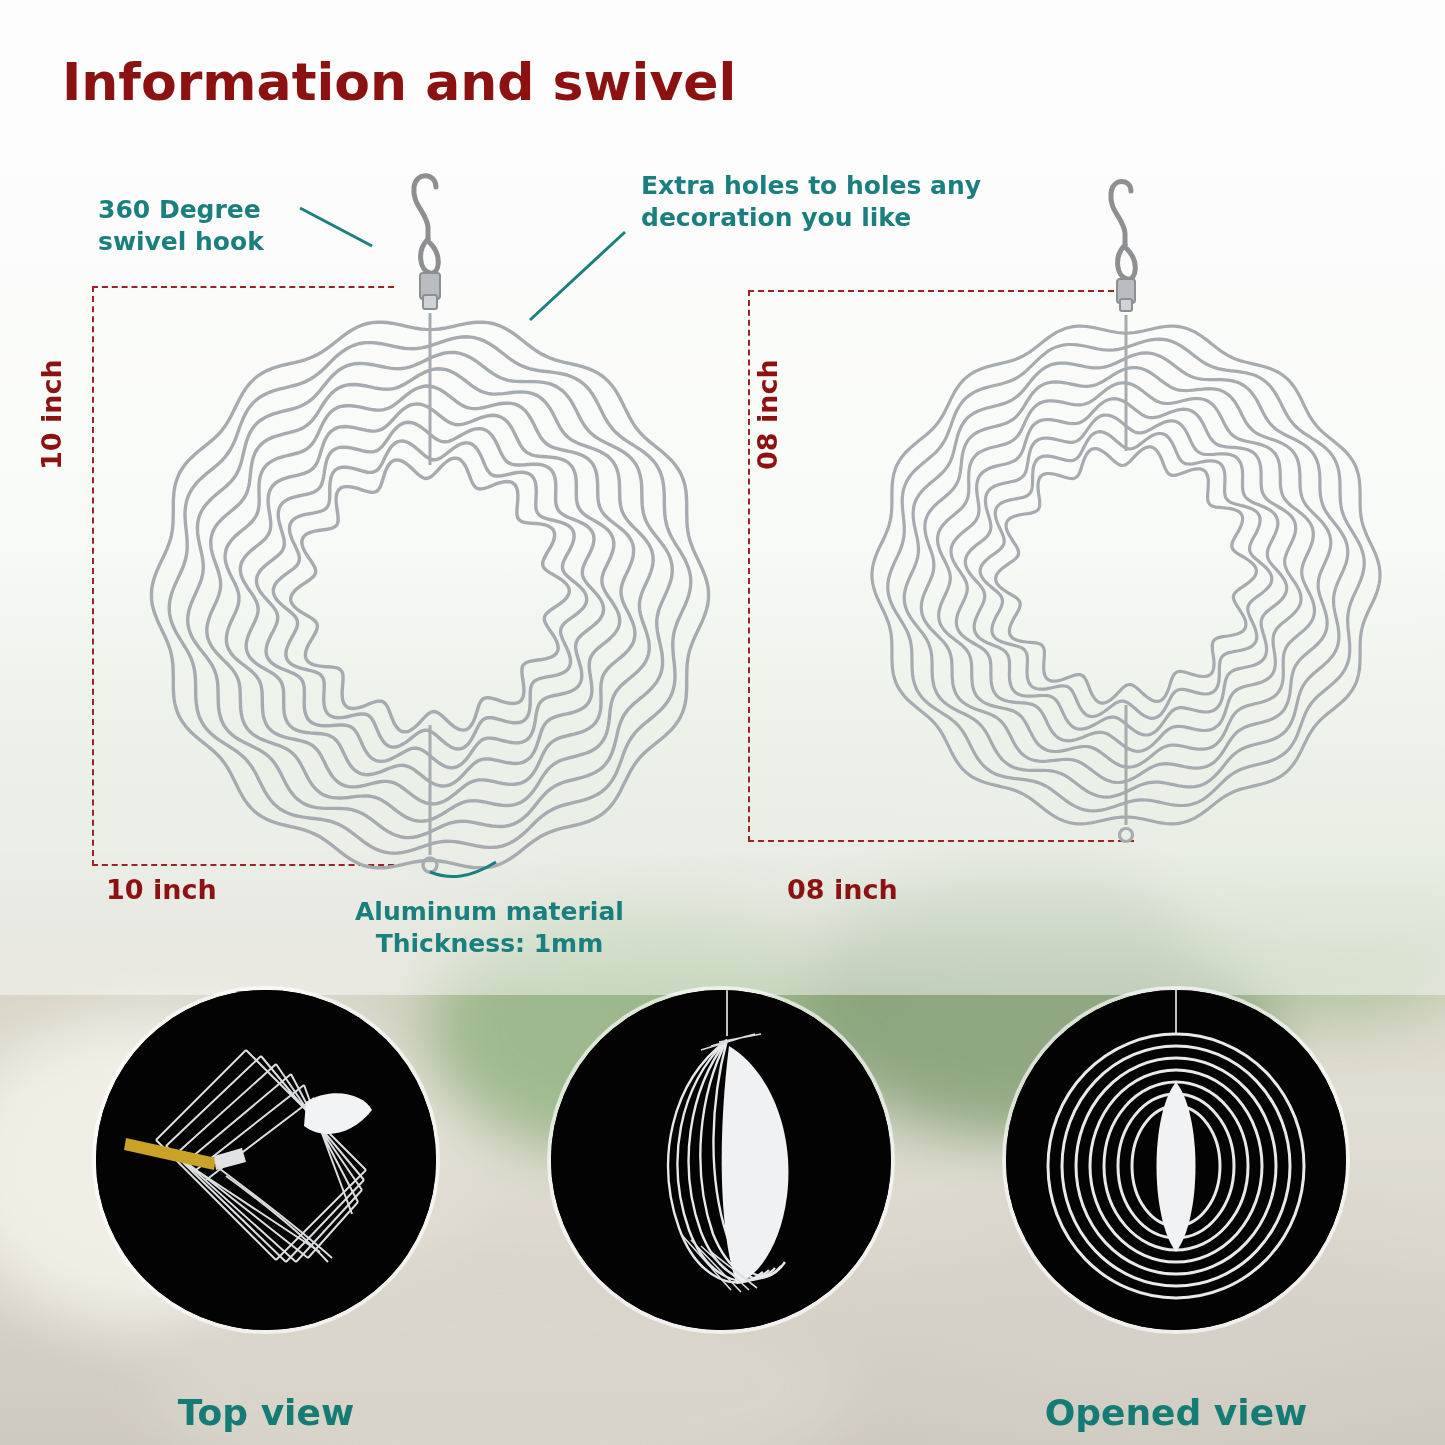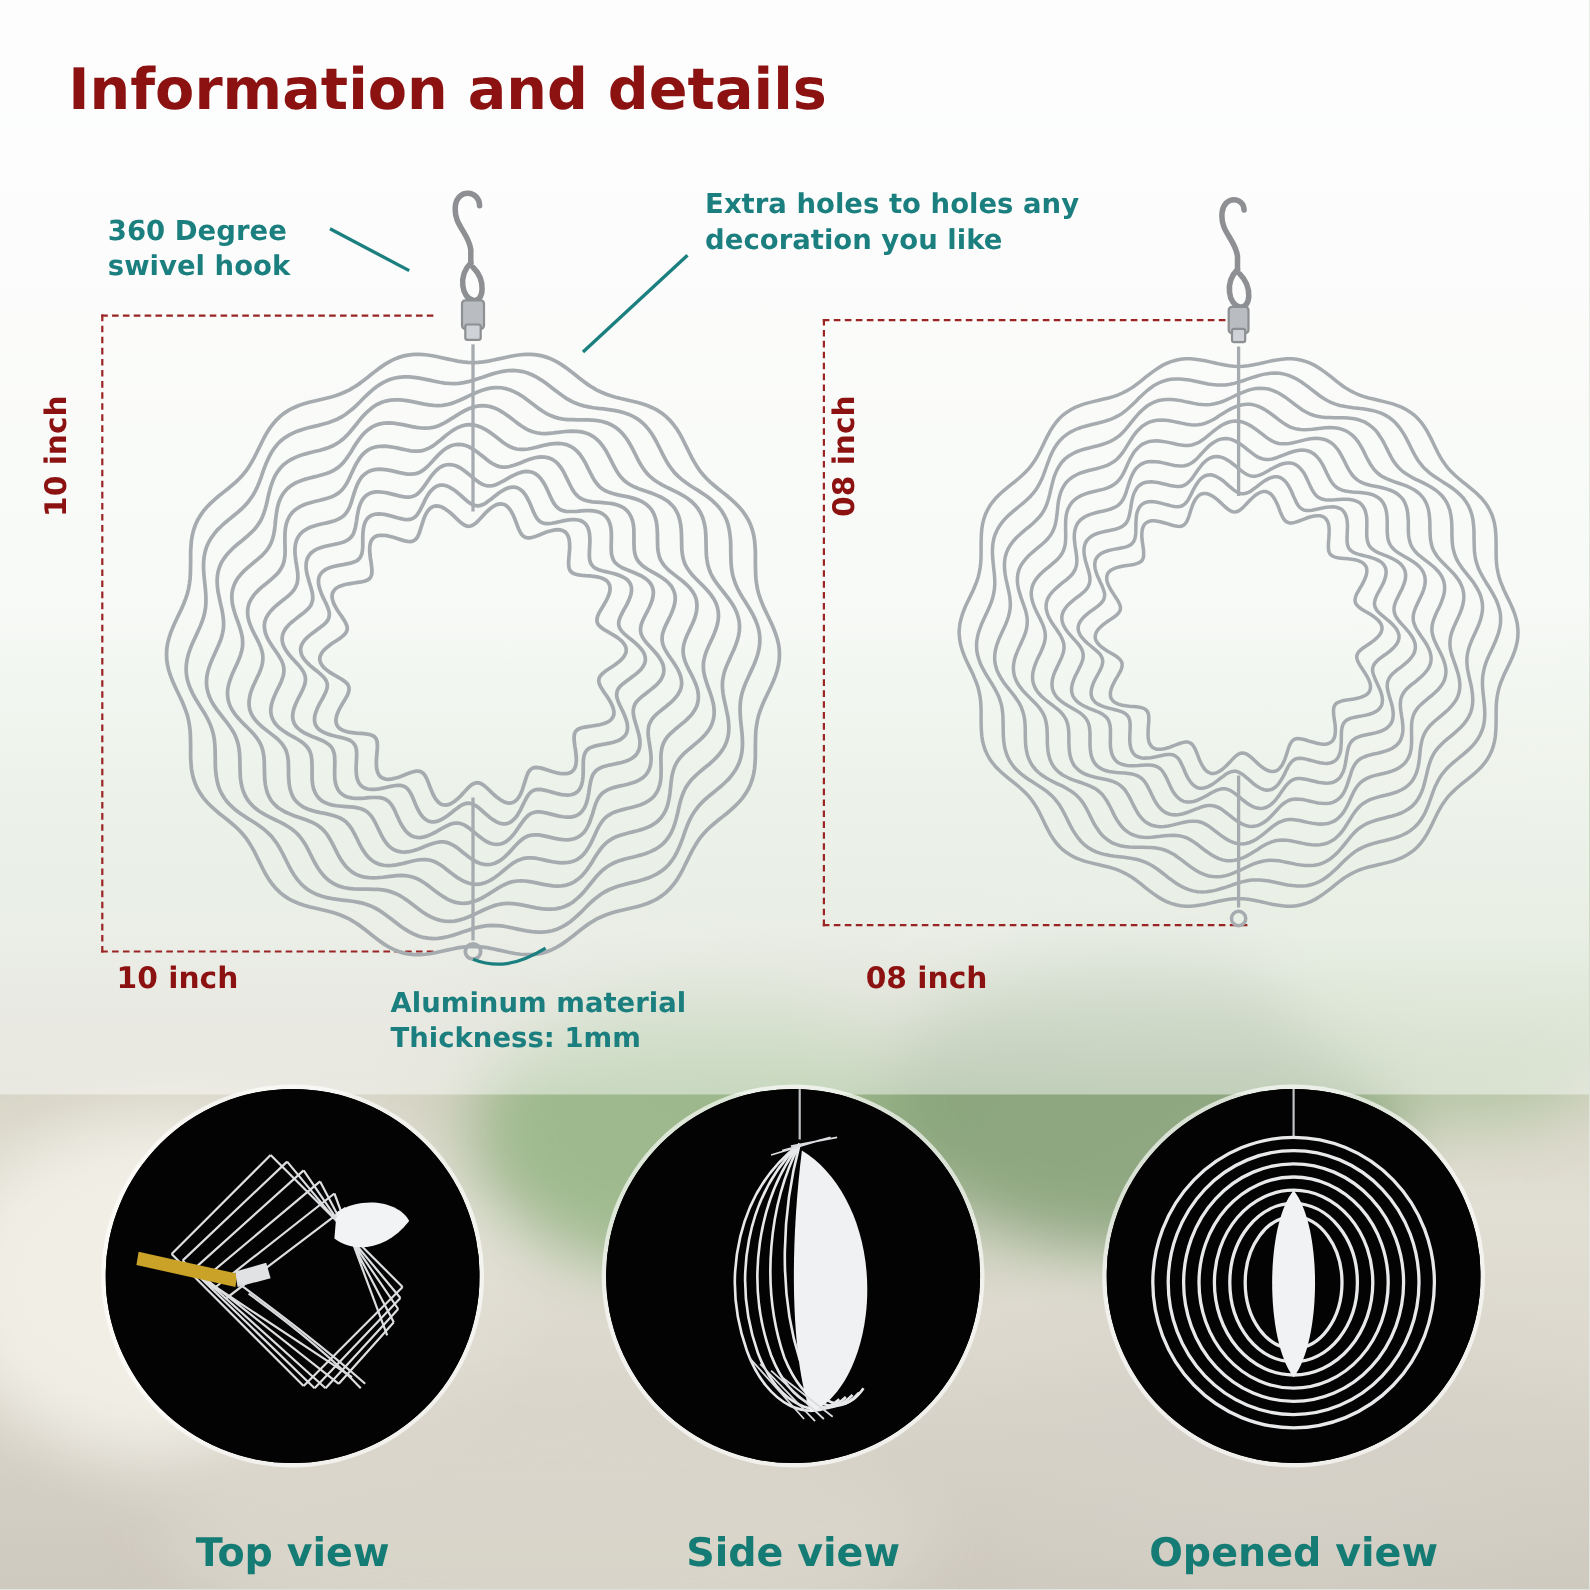--- a/index.html
+++ b/index.html
@@ -84,21 +84,21 @@
     font-weight: bold;
     font-size: 25px;
     line-height: 1.28;
     font-family: "DejaVu Sans", sans-serif;
     white-space: pre-line;
   }
   #callout-hook { left: 98px; top: 170px; margin-top: 24px; }
   #callout-holes { left: 641px; top: 170px; }
   #callout-material {
     left: 355px; top: 896px;
-    text-align: left;
+    text-align: center;
   }
 
   
   .dim-label {
     position: absolute;
     color: #8c1111;
     font-weight: bold;
     font-size: 27px;
     font-family: "DejaVu Sans", sans-serif;
   }
@@ -175,21 +175,21 @@
 
   <div class="bg"></div>
   <div class="bg-blob" style="left:-40px; top:1020px; width:360px; height:300px; background:#efece0;"></div>
   <div class="bg-blob" style="left:430px; top:900px; width:420px; height:260px; background:#6f9a58;"></div>
   <div class="bg-blob" style="left:800px; top:860px; width:480px; height:280px; background:#567d43;"></div>
   <div class="bg-blob" style="left:1150px; top:600px; width:380px; height:420px; background:#8fae79;"></div>
   <div class="bg-blob" style="left:150px; top:1280px; width:700px; height:220px; background:#cdc7b8;"></div>
   <div class="bg-white"></div>
   <div class="top-haze"></div>
 
-  <div class="title">Information and details</div>
+  <div class="title">Information and swivel</div>
 
   <div class="dash-box" id="dashbox-left"></div>
   <div class="dash-box" id="dashbox-right"></div>
 
   <div class="dim-label" id="dim-left-v">10 inch</div>
   <div class="dim-label" id="dim-left-h">10 inch</div>
   <div class="dim-label" id="dim-right-v">08 inch</div>
   <div class="dim-label" id="dim-right-h">08 inch</div>
 
   <div class="callout" id="callout-hook">360 Degree
@@ -308,16 +308,15 @@
         <ellipse cx="170" cy="176" rx="86" ry="96"></ellipse>
         <ellipse cx="170" cy="176" rx="72" ry="84"></ellipse>
         <ellipse cx="170" cy="176" rx="58" ry="72"></ellipse>
         <ellipse cx="170" cy="176" rx="44" ry="60"></ellipse>
       </g>
       <path d="M170 92 C 196 124, 196 228, 170 262 C 144 228, 144 124, 170 92 Z" fill="#f1f2f3"></path>
     </svg>
   </div>
 
   <div class="thumb-caption" id="cap1">Top view</div>
-  <div class="thumb-caption" id="cap2">Side view</div>
   <div class="thumb-caption" id="cap3">Opened view</div>
 
 </div>
 
 </body></html>

